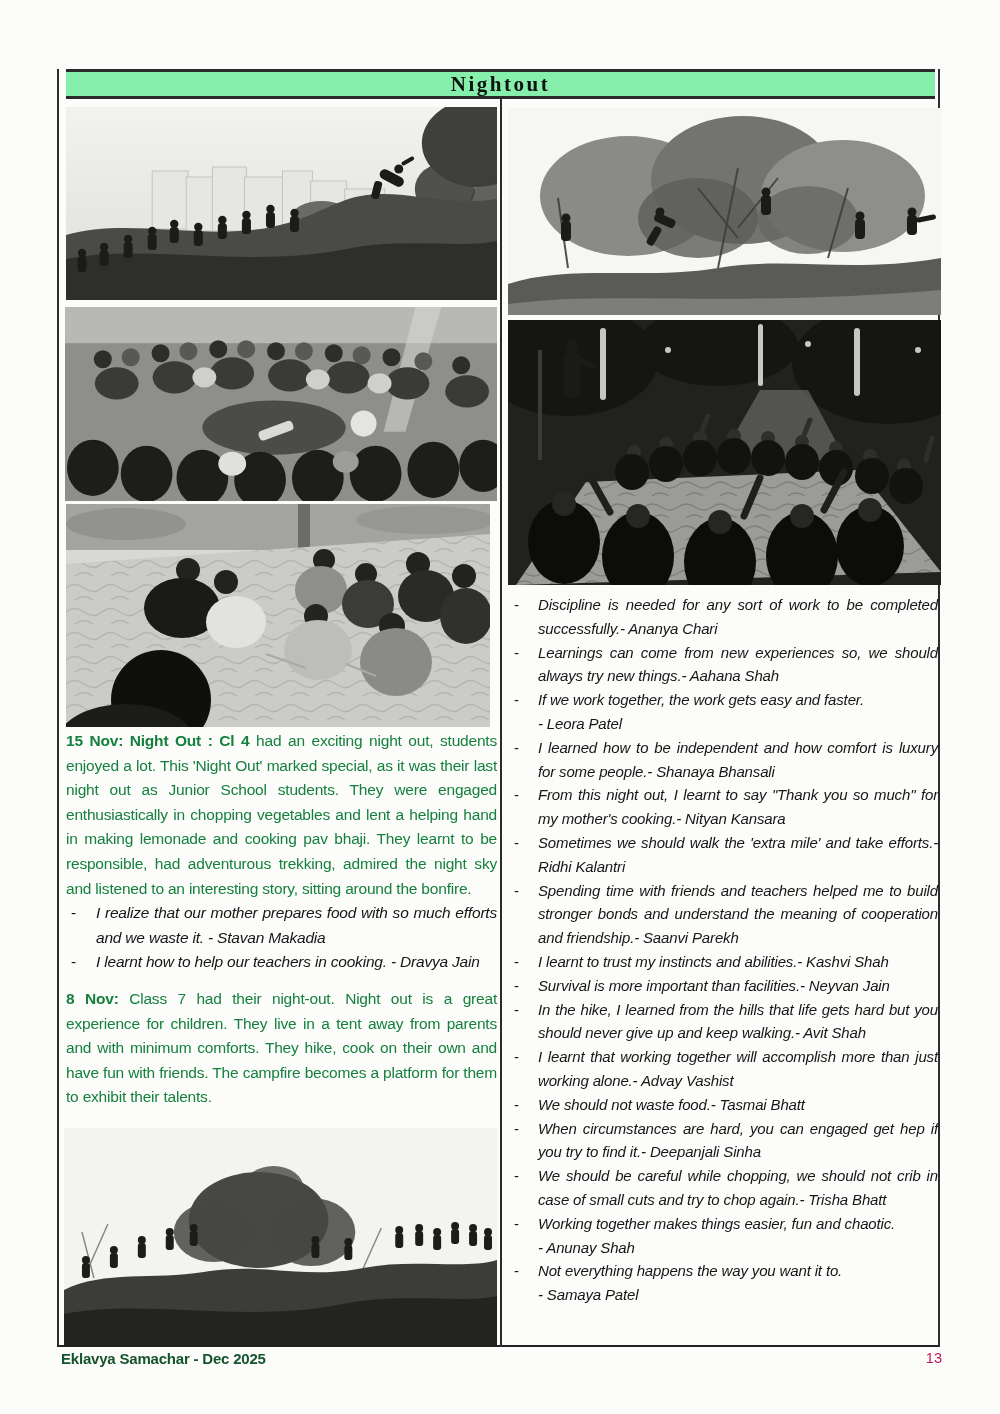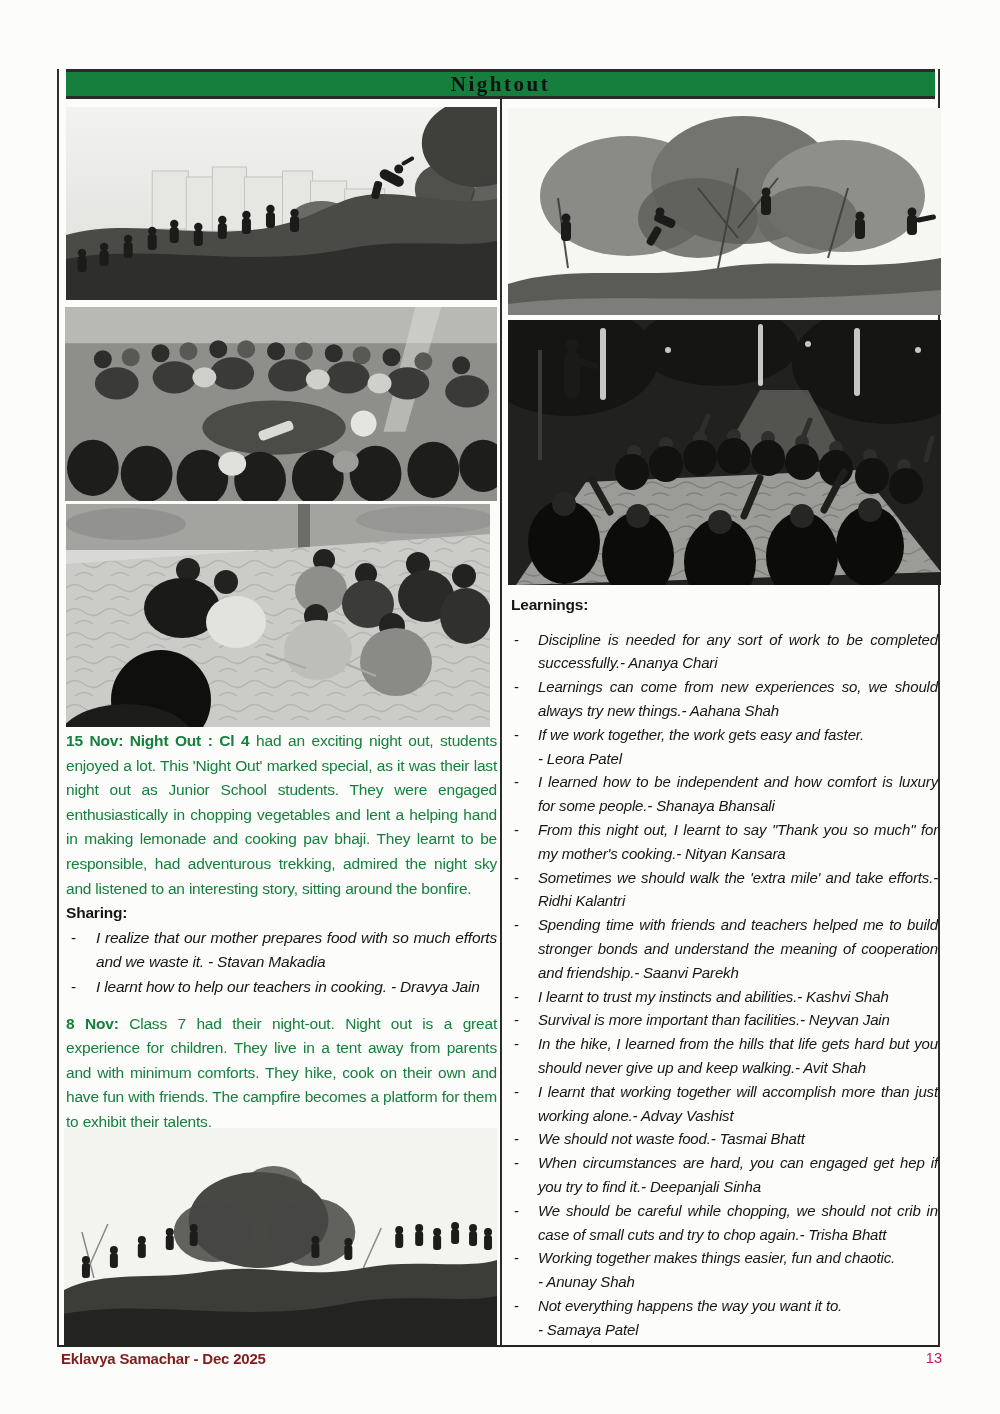--- a/index.html
+++ b/index.html
@@ -10,21 +10,21 @@
     color:#161616;
     overflow:hidden;
   }
   .page-frame{
     position:absolute;left:57px;top:69px;width:883px;height:1278px;
     border-left:2px solid #2e2e2e;border-right:2px solid #2e2e2e;border-bottom:2px solid #222;
     box-sizing:border-box;
   }
   .header-bar{
     position:absolute;left:66px;top:69px;width:869px;height:24px;
-    background:#15803d;
+    background:#86efac;
     border-top:3px solid #2a2a2a;border-bottom:3px solid #2a2a2a;
     display:flex;align-items:center;justify-content:center;
   }
   .header-title{
     font-family:"Liberation Serif",serif;font-weight:bold;
     font-size:21px;letter-spacing:2.5px;color:#111;line-height:24px;
   }
   .col-divider{
     position:absolute;left:500px;top:99px;width:2px;height:1248px;background:#2a2a2a;
   }
@@ -44,21 +44,21 @@
   .left-flow .bullet-row{font-size:15.5px;line-height:24.6px;letter-spacing:-0.2px;}
   .right-flow .bullet-row{font-size:15px;line-height:23.8px;letter-spacing:-0.15px;}
   .left-flow .dash{flex:0 0 30px;padding-left:5px;box-sizing:border-box;}
   .right-flow .dash{flex:0 0 27px;padding-left:3px;box-sizing:border-box;}
   .btext{flex:1;text-align:justify;white-space:pre-line;font-style:italic;}
   .right-flow .sec-heading{font-size:15.5px;margin-bottom:10px;}
   .footer{
     position:absolute;left:61px;top:1350px;width:881px;
     display:flex;justify-content:space-between;align-items:flex-start;
   }
-  .footer-left{font-size:15px;font-weight:bold;letter-spacing:-0.2px;color:#7f1d1d;}
+  .footer-left{font-size:15px;font-weight:bold;letter-spacing:-0.2px;color:#14532d;}
   .footer-page{font-size:14.5px;color:#be185d;}
 </style>
 </head>
 <body>
 
 <div class="page-frame"></div>
 
 <div class="header-bar">
   <span class="header-title">Nightout</span>
 </div>
@@ -361,36 +361,34 @@
     <g fill="#1a1a18">
       <circle cx="64" cy="26" r="7"></circle>
         <rect x="56" y="32" width="16" height="46" rx="6"></rect>
       <rect x="68" y="40" width="22" height="7" rx="3.5" transform="rotate(18 79 43)"></rect>
     </g>
   </svg>
 </div>
 
 <div class="flow left-flow" style="left:66px;top:729px;width:431px;">
   <p class="para"><span class="lead">15 Nov: Night Out : Cl 4</span><span> had an exciting night out, students enjoyed a lot. This 'Night Out' marked special, as it was their last night out as Junior School students. They were engaged enthusiastically in chopping vegetables and lent a helping hand in making lemonade and cooking pav bhaji. They learnt to be responsible, had adventurous trekking, admired the night sky and listened to an interesting story, sitting around the bonfire.</span></p>
-  <p class="sec-heading">Sharing:</p>
   <div>
       <div class="bullet-row">
         <span class="dash">-</span>
         <span class="btext">I realize that our mother prepares food with so much efforts and we waste it. - Stavan Makadia</span>
       </div>
       <div class="bullet-row">
         <span class="dash">-</span>
         <span class="btext">I learnt how to help our teachers in cooking. - Dravya Jain</span>
       </div>
     </div>
   <p class="para para-2"><span class="lead">8 Nov:</span><span> Class 7 had their night-out. Night out is a great experience for children. They live in a tent away from parents and with minimum comforts. They hike, cook on their own and have fun with friends. The campfire becomes a platform for them to exhibit their talents.</span></p>
 </div>
 
 <div class="flow right-flow" style="left:511px;top:593px;width:427px;">
-  <p class="sec-heading">Learnings:</p>
   <div>
       <div class="bullet-row">
         <span class="dash">-</span>
         <span class="btext">Discipline is needed for any sort of work to be completed successfully.- Ananya Chari</span>
       </div>
       <div class="bullet-row">
         <span class="dash">-</span>
         <span class="btext">Learnings can come from new experiences so, we should always try new things.- Aahana Shah</span>
       </div>
       <div class="bullet-row">

